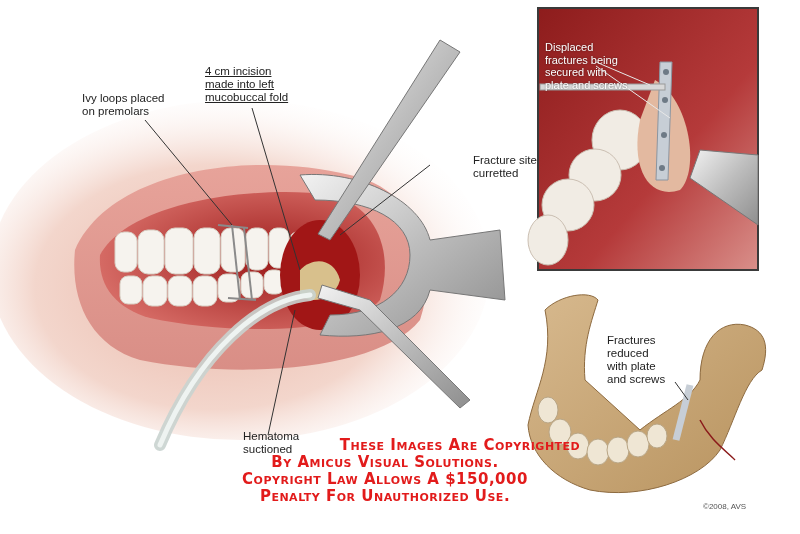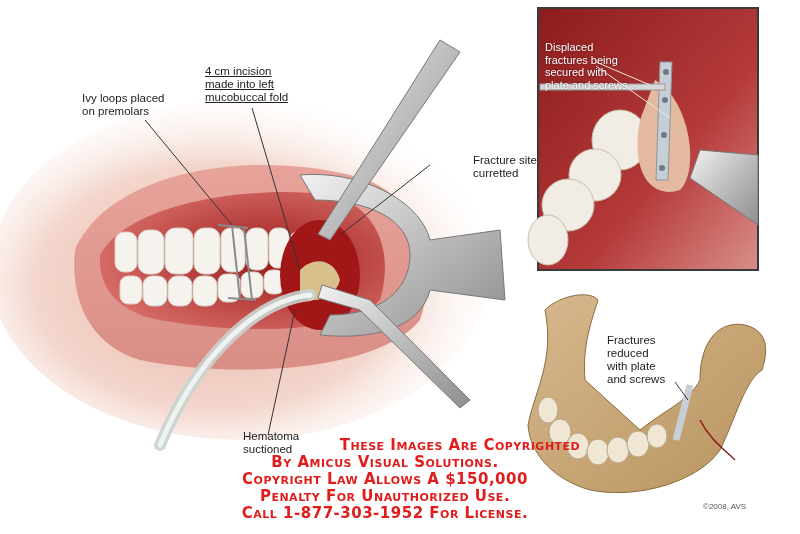--- a/index.html
+++ b/index.html
@@ -155,17 +155,16 @@
   <div class="label" style="left:607px;top:334px;">Fractures
 reduced
 with plate
 and screws</div>
 
   <div class="watermark">
     <div style="padding-left:150px;">These Images Are Copyrighted</div>
     <div>By Amicus Visual Solutions.</div>
     <div>Copyright Law Allows A $150,000</div>
     <div>Penalty For Unauthorized Use.</div>
-    <div>Call 1-877-303-1952 For License.</div>
   </div>
 
   <div class="copyright">©2008, AVS</div>
 </div>
 
 </body></html>

